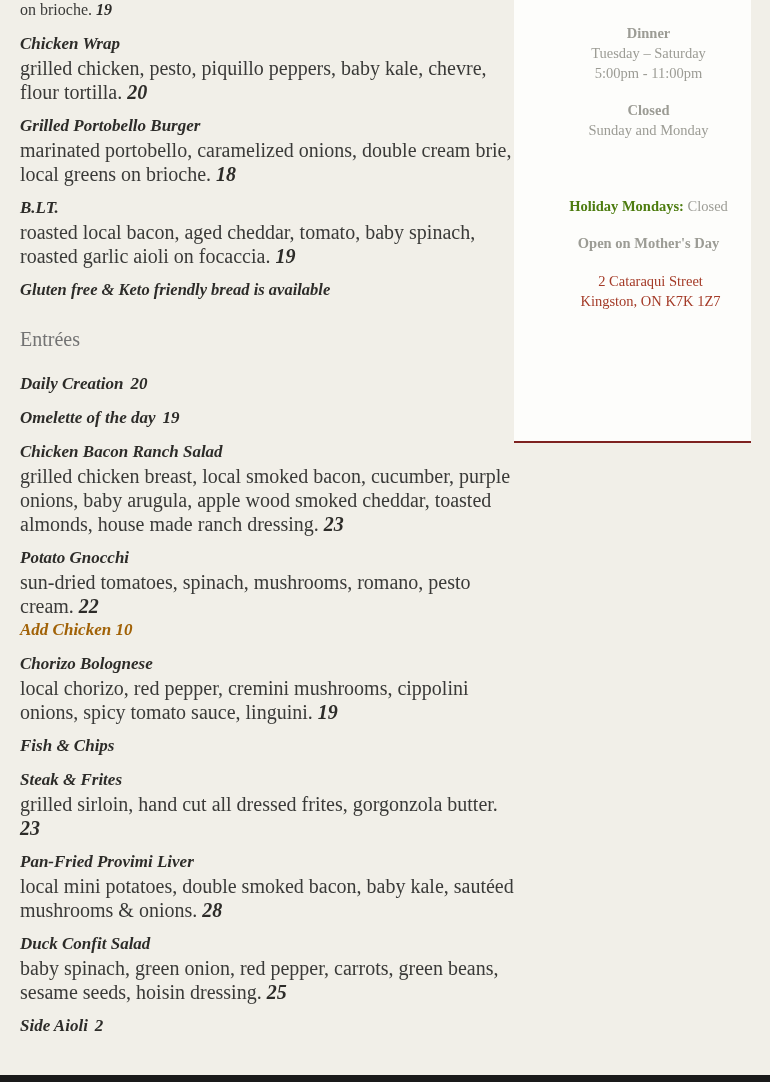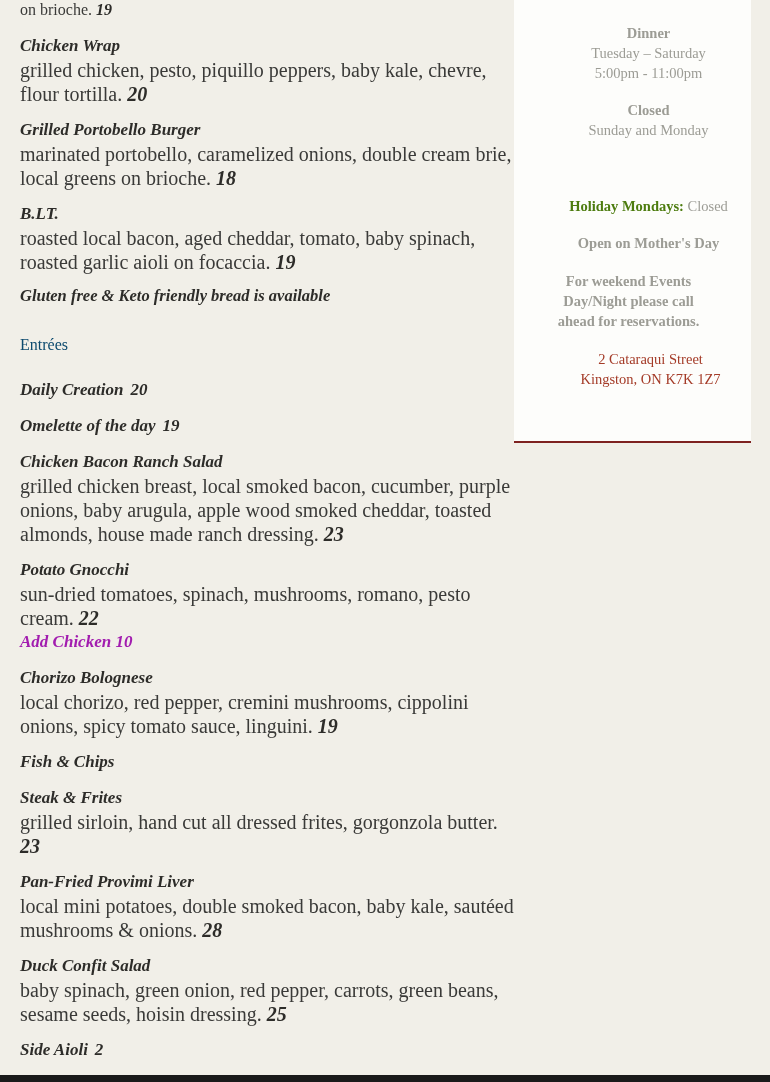--- a/index.html
+++ b/index.html
@@ -8,39 +8,39 @@
     width: 770px; height: 1082px;
     position: relative; overflow: hidden;
     background: #f1efe8;
     font-family: "Liberation Serif", serif;
     color: #3a3a38;
   }
 
   
   .menu-col { position: absolute; left: 20px; top: 0; width: 494px; }
   .cont-line { margin: -2px 0 10px; font-size: 16px; line-height: 24px; }
-  .item { margin: 12px 0 10px; }
+  .item { margin: 0 0 10px; }
   .iname {
     margin: 0; font-size: 17px; line-height: 24px;
     font-weight: bold; font-style: italic; color: #2d2c29;
   }
   .iname .price { margin-left: 7px; }
   .idesc { margin: 0; font-size: 20px; line-height: 24px; color: #3a3a38; }
   .price { font-weight: bold; font-style: italic; color: #2d2c29; }
   .addon {
     margin: 0; font-size: 17px; line-height: 24px;
-    font-weight: bold; font-style: italic; color: #a21caf;
+    font-weight: bold; font-style: italic; color: #a16207;
   }
   .note {
     margin: 0 0 10px; font-size: 16.5px; line-height: 24px;
     font-weight: bold; font-style: italic; color: #2d2c29;
   }
   .section-heading {
-    margin: 24px 0 20px; font-size: 16px; line-height: 26px;
-    font-weight: normal; color: #0c4a6e;
+    margin: 24px 0 20px; font-size: 20px; line-height: 26px;
+    font-weight: normal; color: #737373;
   }
 
   
   .hours-card {
     position: absolute; left: 514px; top: -31px;
     width: 237px; height: 474px;
     background: #fdfdfb;
     border-bottom: 2px solid #7e2220;
     text-align: center;
     padding-top: 12px;
@@ -147,21 +147,20 @@
   <p>Tuesday – Saturday</p>
   <p>5:00pm - 11:00pm</p>
 
   <p class="hc-head mt-sec">Closed</p>
   <p>Sunday and Monday</p>
 
   <p class="hc-holiday mt-big"><b>Holiday Mondays:</b> <span>Closed</span></p>
 
   <p class="hc-head mt-sec">Open on Mother's Day</p>
 
-  <p class="hc-head hc-events">For weekend Events Day/Night please call ahead for reservations.</p>
 
   <a class="hc-address">
       <span>2 Cataraqui Street</span>
       <span>Kingston, ON K7K 1Z7</span>
     </a>
 </aside>
 
 <footer class="footer-bar"></footer>
 
 </body></html>

